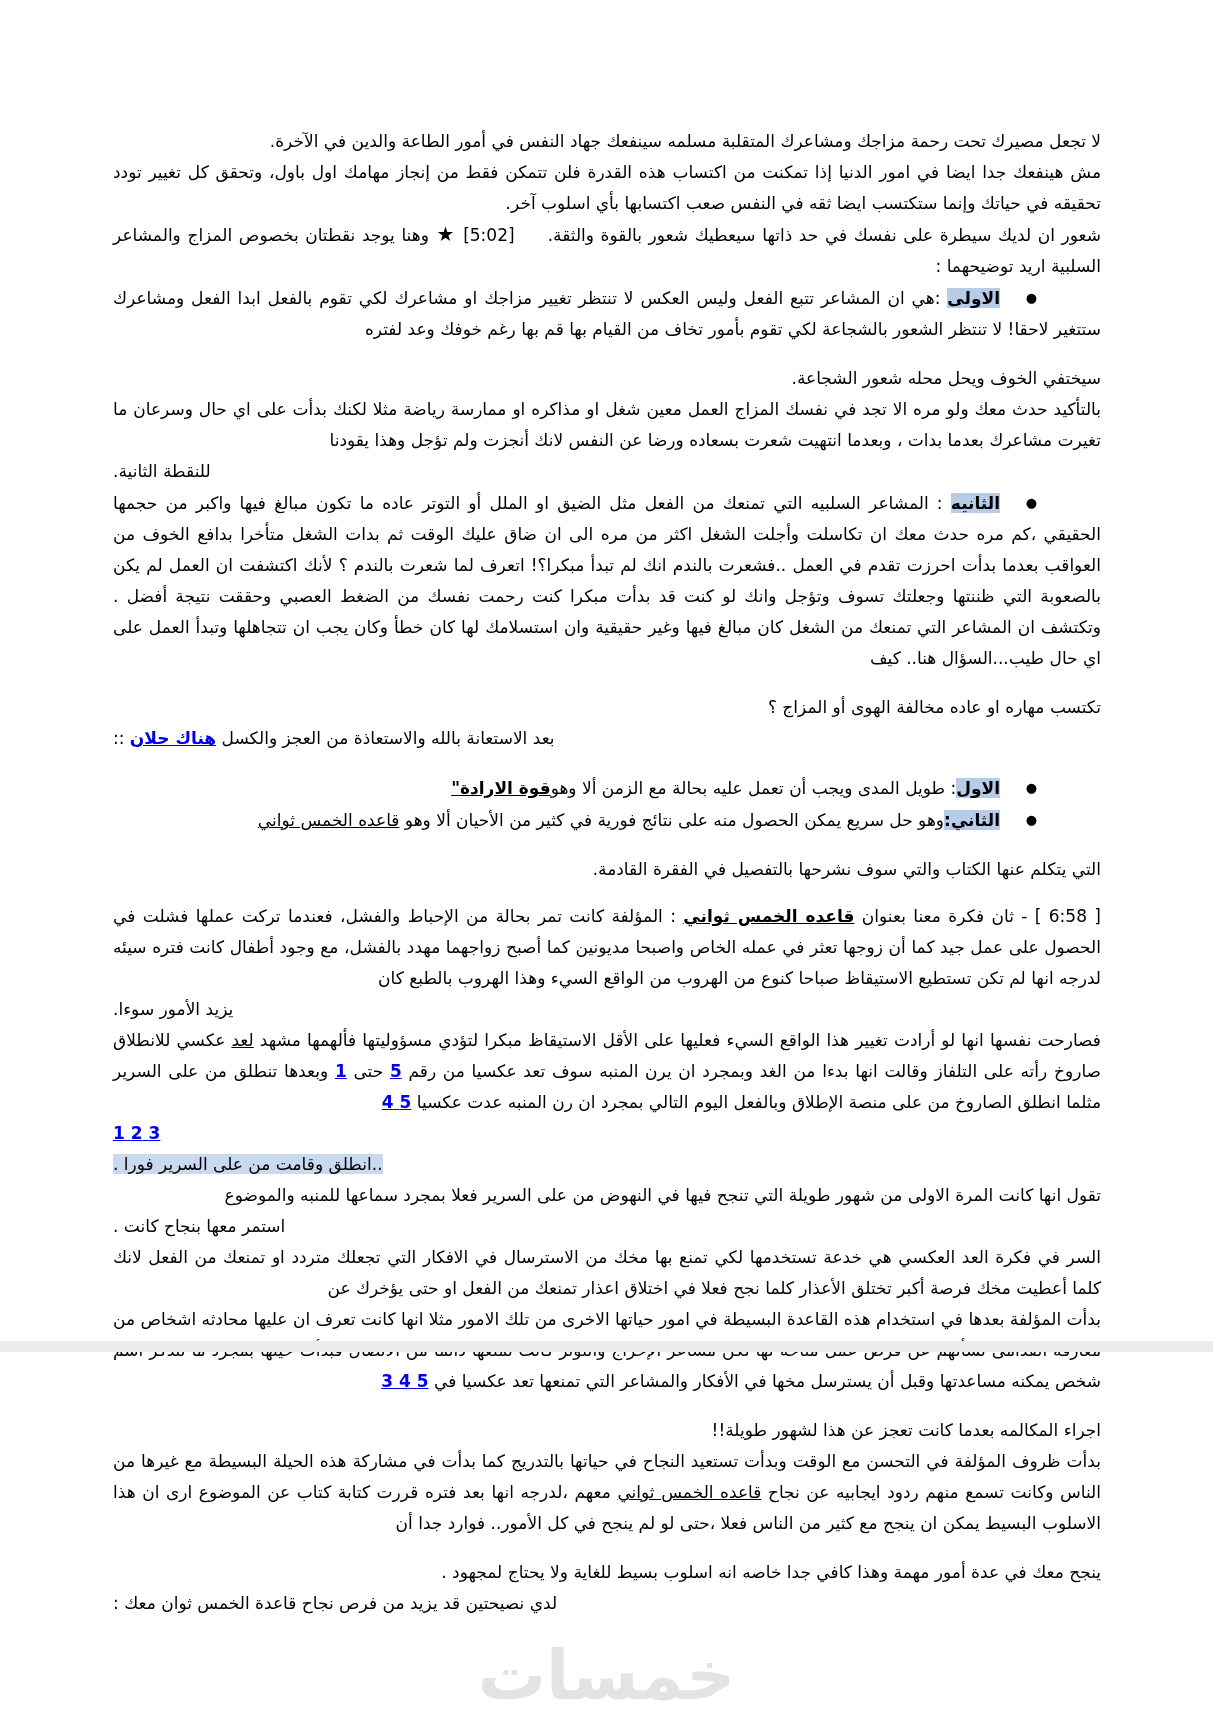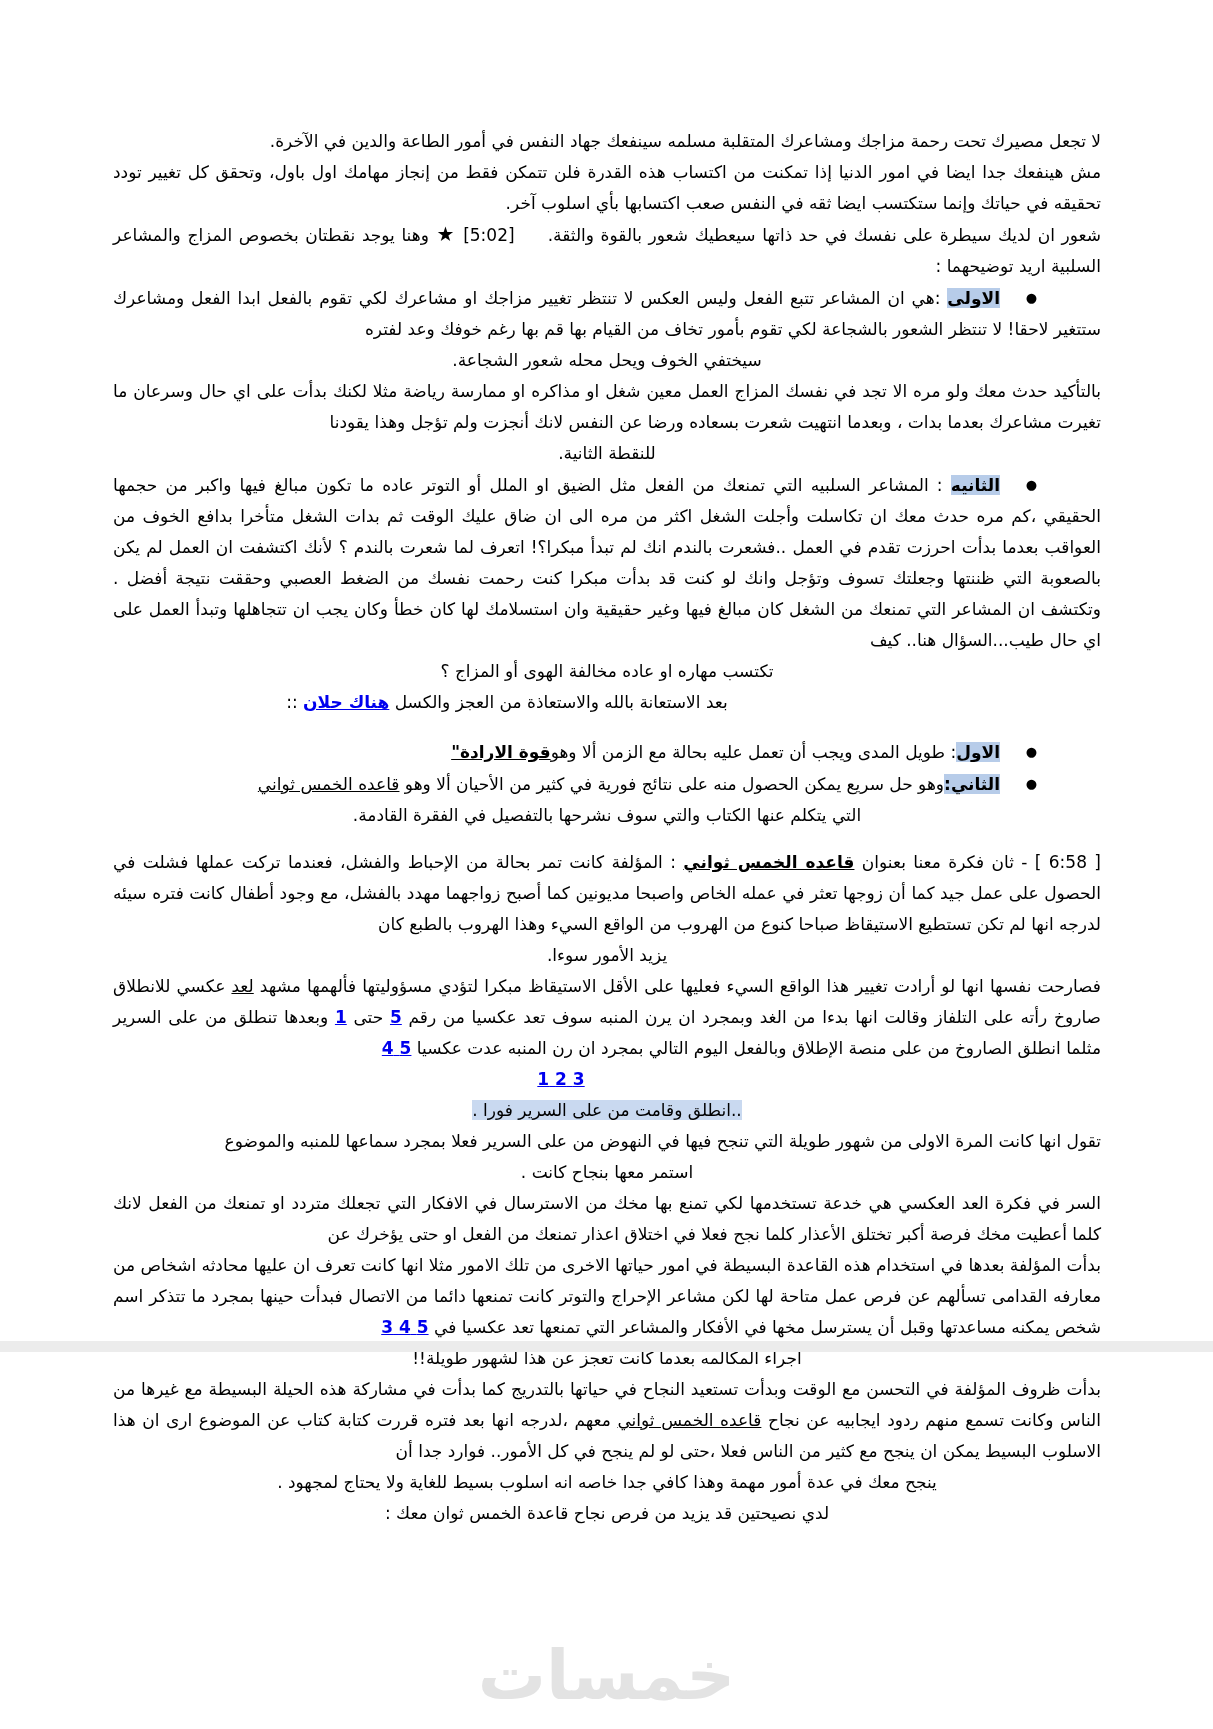--- a/index.html
+++ b/index.html
@@ -7,22 +7,22 @@
     width:1213px;height:1729px;background:#ffffff;overflow:hidden;
     font-family:"DejaVu Sans","Liberation Serif",sans-serif;color:#000;
   }
   .page{position:relative;width:1213px;height:1352px;background:#fff;}
   .doc-body{
     position:absolute;top:126px;right:112px;left:113px;
     direction:rtl;text-align:justify;
     font-size:17px;line-height:31px;color:#000;
   }
   .para{margin:0;}
-  .align-center{text-align:center;}
-  .align-right{text-align:center;}
+  .align-center{text-align:right;margin-top:18px;}
+  .align-right{text-align:left;}
   .bullet{text-indent:64px;}
   .bullet .bullet-dot{display:inline-block;width:37px;text-indent:0;
     font-size:13px;vertical-align:2px;}
   .r-k{background:var(--hl,#b7cce9);font-weight:bold;}
   .r-bu{font-weight:bold;text-decoration:underline;}
   .r-u{text-decoration:underline;}
   .r-blue{color:var(--blue,#0000ee);font-weight:bold;text-decoration:underline;}
   .r-mark{background:var(--mark,#c9d9f0);}
   .r-ts{direction:ltr;unicode-bidi:isolate;}
   .r-star{font-size:20px;}

